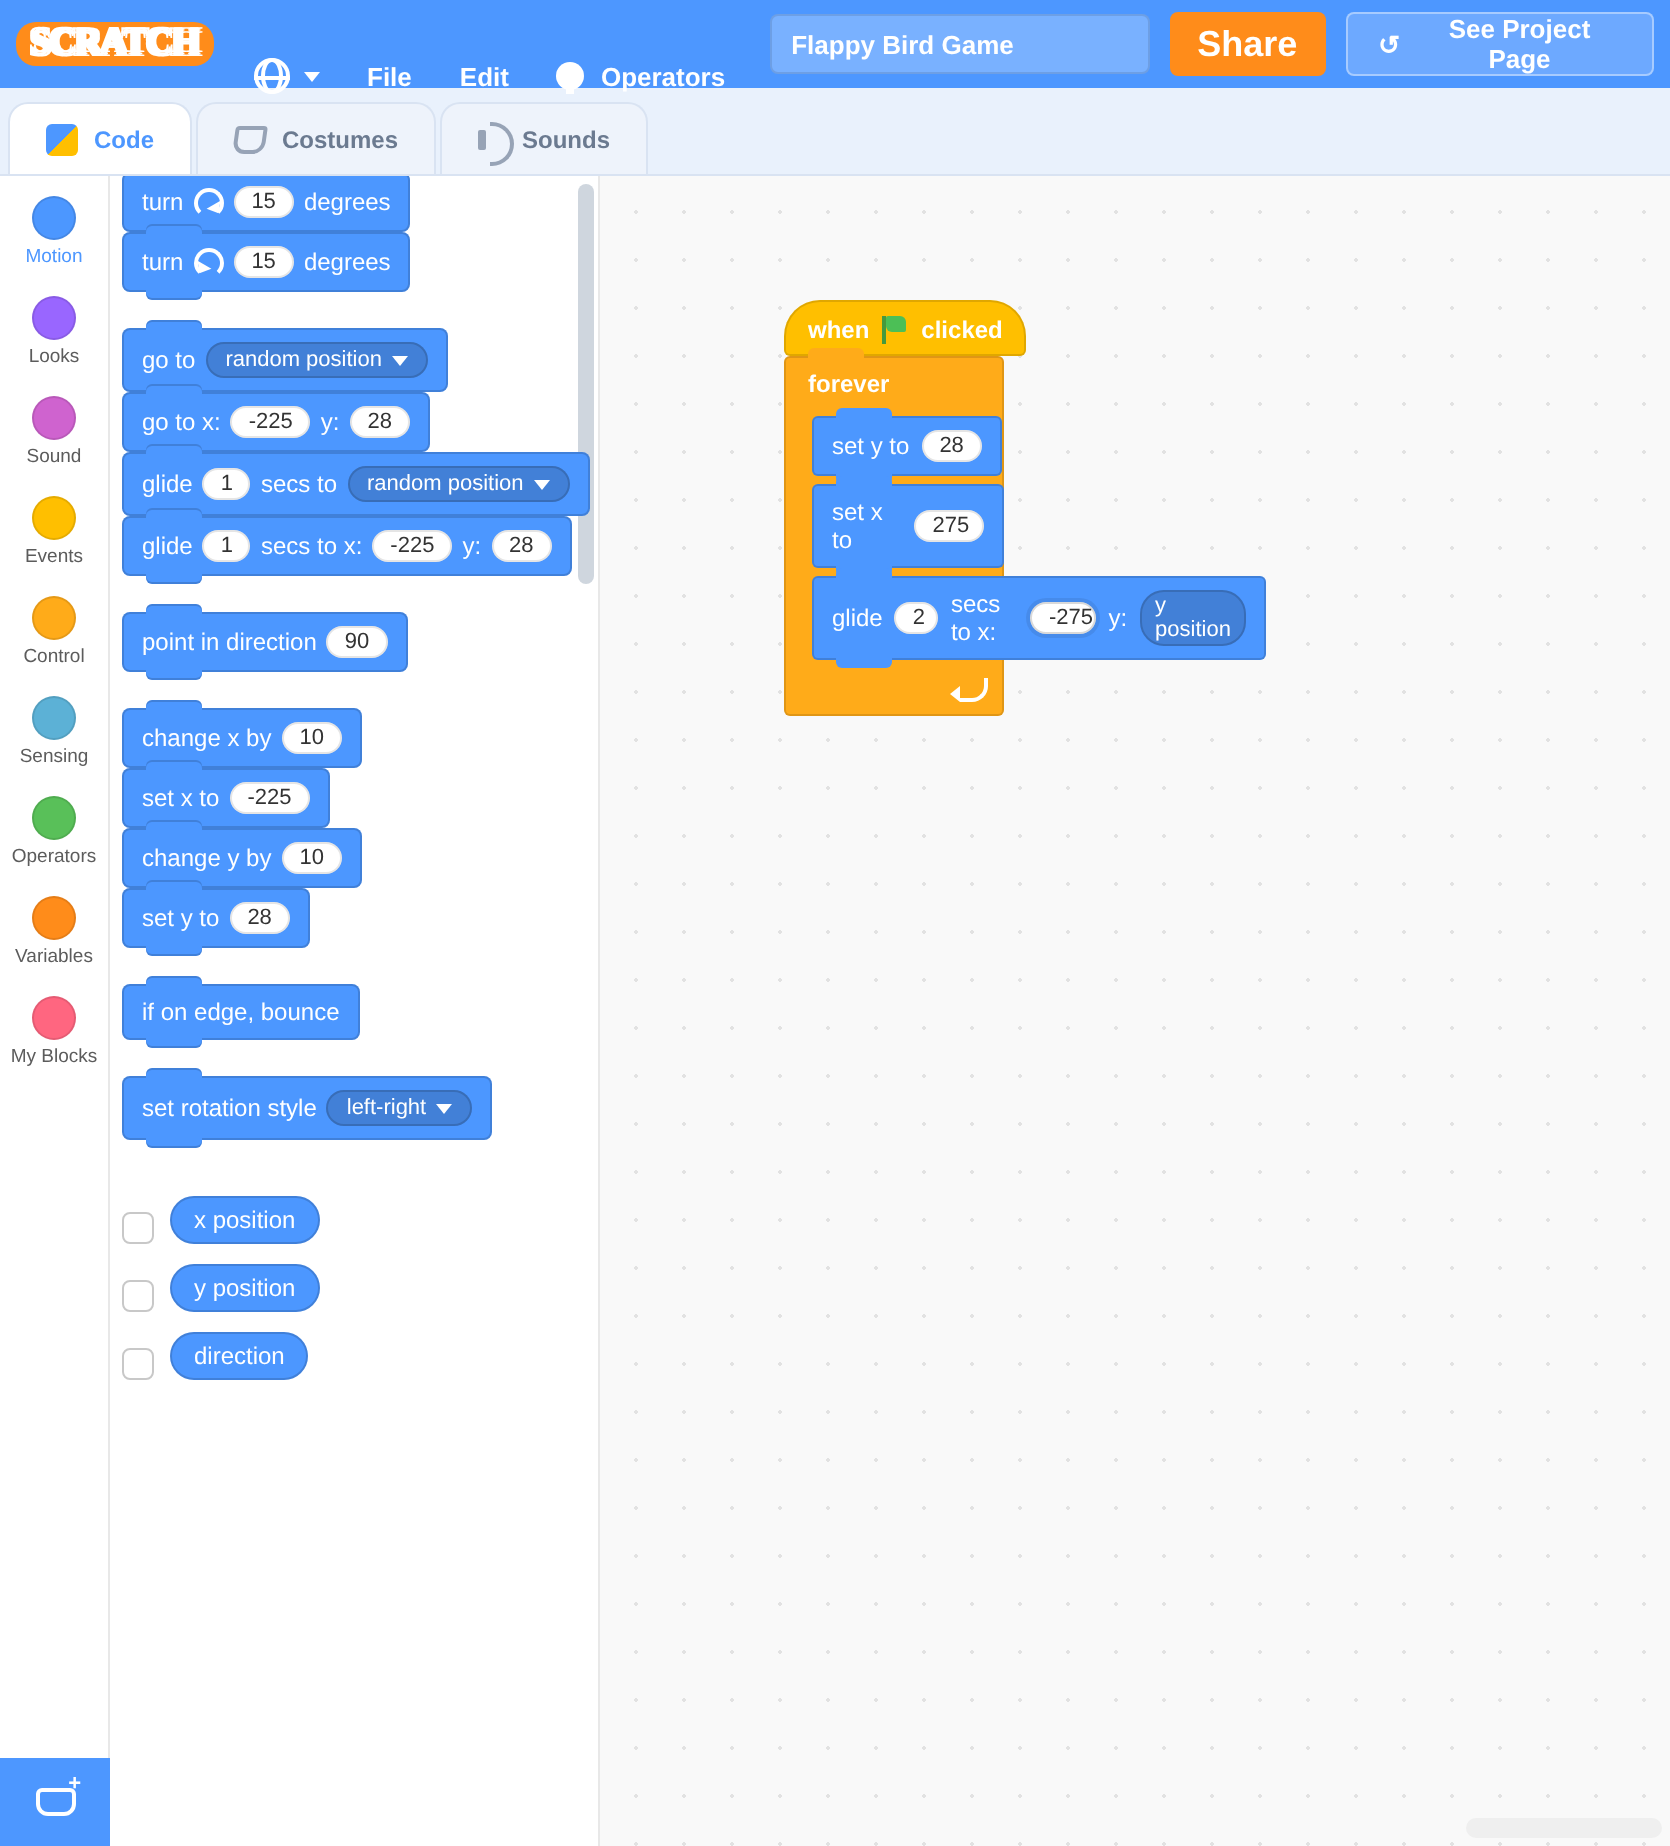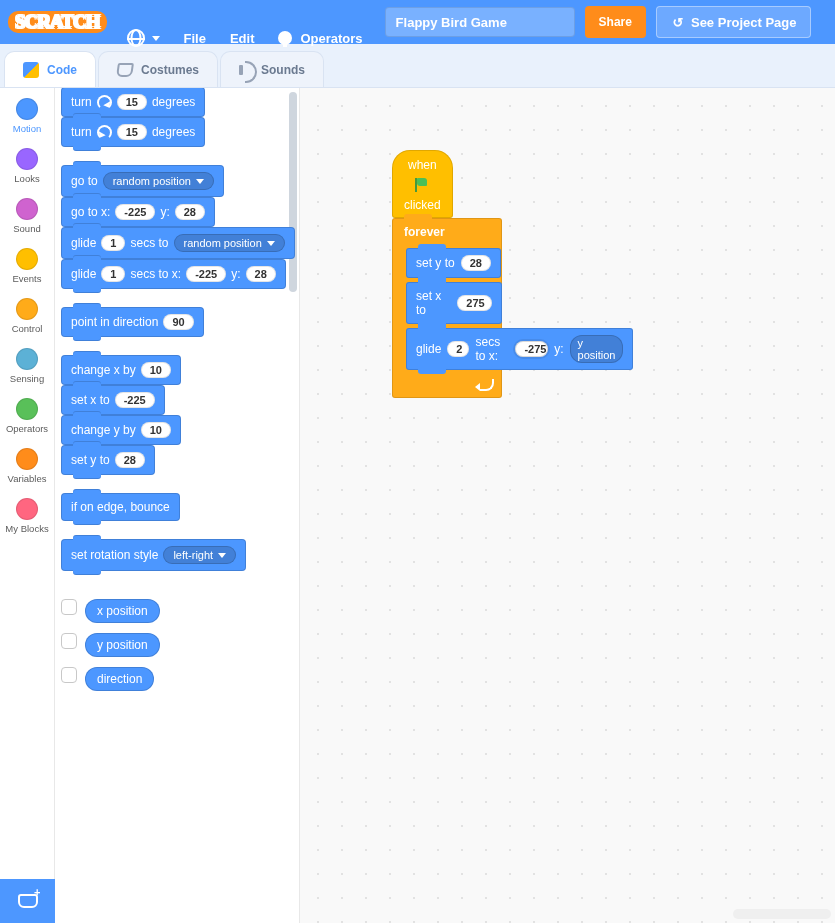--- a/index.html
+++ b/index.html
@@ -9,21 +9,21 @@
   .menubar { height: 44px; background: #4d97ff; display: flex; align-items: center; padding: 0 8px; color: #fff; font-size: 13px; }
   .logo { font-family: "Comic Sans MS", cursive; font-weight: 900; font-size: 19px; color: #fff; background: #ff8c1a; padding: 0 7px; border-radius: 10px; margin-right: 8px; letter-spacing: -1px; text-shadow: -1px -1px 0 #fff, 1px -1px 0 #fff, -1px 1px 0 #fff, 1px 1px 0 #fff;}
   .menu-item { padding: 0 12px; height: 44px; display: flex; align-items: center; cursor: pointer; font-weight: 700; gap:4px;margin-top:32px; }
   .globe-icon { width:18px; height:18px; border:2px solid #fff; border-radius:50%; position:relative; display:inline-block; }
   .globe-icon::before { content:""; position:absolute; left:50%; top:-2px; bottom:-2px; width:7px; border:2px solid #fff; border-radius:50%; transform:translateX(-50%);}
   .globe-icon::after { content:""; position:absolute; left:-2px; right:-2px; top:50%; height:0; border-top:2px solid #fff;}
   .caret-down { display:inline-block; width:0; height:0; border-left:4px solid transparent; border-right:4px solid transparent; border-top:5px solid #fff; margin-left:3px;}
   .bulb { width:14px; height:14px; background:#fff; border-radius:50%; position:relative; display:inline-block; margin-right:4px;}
   .bulb::after{content:""; position:absolute; left:5px; top:13px; width:4px; height:3px; background:#fff;}
   .project-title { margin-left:10px; width:190px; height:30px; background: rgba(255,255,255,0.25); border:1px solid rgba(0,0,0,0.1); border-radius:4px; color:#fff; padding:0 10px; font-size:13px; font-weight:600; outline:none;}
-  .btn-share { margin-left:10px; height:32px; padding:0 14px; background:#ff8c1a; color:#fff; border:none; border-radius:4px; font-weight:700; font-size:12px; cursor:pointer;}
+  .btn-share { margin-left:10px; height:32px; padding:0 14px; background:#ff8c1a; color:#fff; border:none; border-radius:4px; font-weight:700; font-size:18px; cursor:pointer;}
   .btn-see { margin-left:10px; height:32px; padding:0 14px; background:rgba(255,255,255,0.18); color:#fff; border:1px solid rgba(255,255,255,0.4); border-radius:4px; font-weight:700; font-size:13px; cursor:pointer; display:flex; align-items:center; gap:6px;}
   .swap-icon{ width:14px; height:14px; font-weight:900;}
 
   
   .tab-row { height:44px; background:#e9f1fc; display:flex; align-items:flex-end; padding-left:4px; border-bottom:1px solid #d9e3f2;}
   .tab { height:36px; padding:0 18px; display:flex; align-items:center; gap:8px; font-size:12px; font-weight:600; color:#6b7a90; background:#eef3fb; border-radius:10px 10px 0 0; margin-right:2px; cursor:pointer; border:1px solid #d9e3f2; border-bottom:none;}
   .tab.active { background:#fff; color:#4d97ff; }
   .tab-icon { width:16px; height:16px; display:inline-block;}
   .tab-code-icon { background: linear-gradient(135deg,#4d97ff 50%, transparent 50%), linear-gradient(-45deg,#ffbf00 50%, transparent 50%); border-radius:3px;}
   .tab-costume-icon { border:2px solid #97a3b6; border-radius:2px 2px 6px 6px; transform:skewX(-8deg); height:14px;}
@@ -40,41 +40,41 @@
   .backpack-footer{ position:absolute; bottom:0; left:0; width:55px; height:44px; background:#4d97ff; display:flex; align-items:center; justify-content:center;}
   .bp-icon{ width:20px; height:14px; border:2px solid #fff; border-radius:3px 3px 6px 6px; position:relative;}
   .bp-icon::after{content:"+"; position:absolute; right:-5px; top:-10px; color:#fff; font-weight:900; font-size:11px;}
 
   
   .palette { width:245px; background:#fff; border-right:1px solid #e8e8e8; overflow-y:auto; padding:4px 4px 20px 6px; position:relative;}
   .palette-scroll-shadow{ position:absolute; right:2px; top:4px; width:8px; height:200px; background:#cfd6de; border-radius:4px;}
   .block { background:#4c97ff; color:#fff; font-size:12px; font-weight:500; border-radius:4px; padding:7px 10px; margin:0 0; display:inline-flex; align-items:center; gap:5px; position:relative; cursor:grab; box-shadow: inset 0 0 0 1px rgba(0,0,0,0.15);}
   .block::before{ content:""; position:absolute; left:12px; top:-4px; width:28px; height:6px; background:inherit; border-radius:3px 3px 0 0; box-shadow: inset 0 1px 0 rgba(0,0,0,0.15);}
   .block::after{ content:""; position:absolute; left:12px; bottom:-4px; width:28px; height:6px; background:inherit; border-radius:0 0 3px 3px; box-shadow: inset 0 -1px 0 rgba(0,0,0,0.15);}
-  .num-slot { background:#fff; color:#333; border-radius:12px; padding:2px 9px; font-size:11px; font-weight:700; min-width:16px; text-align:center; box-shadow: inset 0 0 0 1px rgba(0,0,0,0.1);}
+  .num-slot { background:#fff; color:#333; border-radius:12px; padding:2px 9px; font-size:11px; font-weight:400; min-width:16px; text-align:center; box-shadow: inset 0 0 0 1px rgba(0,0,0,0.1);}
   .slot-shadowed { background:#fff; box-shadow: inset 0 0 0 1px rgba(0,0,0,0.15), 0 0 0 2px rgba(0,0,0,0.08);}
   .dd-slot { background:#4280d7; color:#fff; border-radius:14px; padding:3px 10px; font-size:11px; display:inline-flex; align-items:center; gap:5px; box-shadow: inset 0 0 0 1px rgba(0,0,0,0.15);}
   .dd-caret{ display:inline-block; width:0; height:0; border-left:4px solid transparent; border-right:4px solid transparent; border-top:5px solid #fff;}
   .block-gap { height:18px;}
   .turn-cw, .turn-ccw { width:15px; height:15px; border:2px solid #fff; border-radius:50%; border-bottom-color:transparent; position:relative; display:inline-block;}
   .turn-cw::after{content:""; position:absolute; right:-2px; bottom:0; width:0;height:0; border-left:4px solid transparent; border-right:4px solid transparent; border-top:5px solid #fff; transform:rotate(-30deg);}
   .turn-ccw{ transform: scaleX(-1);}
   .turn-ccw::after{content:""; position:absolute; right:-2px; bottom:0; width:0;height:0; border-left:4px solid transparent; border-right:4px solid transparent; border-top:5px solid #fff; transform:rotate(-30deg);}
 
-  .reporter-row{ display:flex; align-items:flex-start; gap:8px; margin:10px 0;}
+  .reporter-row{ display:flex; align-items:flex-end; gap:8px; margin:10px 0;}
   .checkbox{ width:16px; height:16px; border:1px solid #c8c8c8; border-radius:4px; background:#fff;}
   .reporter{ background:#4c97ff; color:#fff; font-size:12px; padding:5px 12px; border-radius:14px; box-shadow: inset 0 0 0 1px rgba(0,0,0,0.15); cursor:grab; font-weight:500;}
 
   
   .workspace { flex:1; background:#f9f9f9; position:relative; background-image: radial-gradient(#e2e2e2 1px, transparent 1px); background-size: 24px 24px; background-position: 6px 6px;}
   .ws-scroll{ position:absolute; bottom:4px; right:4px; height:10px; width:98px; background:#cfcfcf3d; border-radius:5px;}
 
   
   .script{ position:absolute; left:92px; top:62px; }
-  .hat{ background:#ffbf00; color:#fff; font-size:12px; font-weight:400; padding:8px 12px 6px; border-radius:18px 18px 3px 3px; display:inline-flex; align-items:center; gap:6px; box-shadow: inset 0 0 0 1px rgba(0,0,0,0.12); position:relative;flex-direction:column;}
+  .hat{ background:#ffbf00; color:#fff; font-size:12px; font-weight:700; padding:8px 12px 6px; border-radius:18px 18px 3px 3px; display:inline-flex; align-items:center; gap:6px; box-shadow: inset 0 0 0 1px rgba(0,0,0,0.12); position:relative;}
   .hat::after{ content:""; position:absolute; left:12px; bottom:-4px; width:28px; height:6px; background:#ffbf00; border-radius:0 0 3px 3px;}
   .flag{ width:14px; height:14px; position:relative; display:inline-block;}
   .flag::before{content:""; position:absolute; left:0; top:0; width:2px; height:14px; background:#45993d;}
   .flag::after{content:""; position:absolute; left:2px; top:0; width:10px; height:8px; background:#4cbf56; border-radius:1px 3px 1px 3px;}
   .cblock{ background:#ffab19; box-shadow: inset 0 0 0 1px rgba(0,0,0,0.12); border-radius:3px; position:relative;}
   .c-top{ padding:7px 12px; color:#fff; font-size:12px; font-weight:600; position:relative;}
   .c-top::before{content:""; position:absolute; left:12px; top:-4px; width:28px; height:6px; background:#ffab19; border-radius:3px 3px 0 0;}
   .c-body{ margin-left:14px; background:transparent; padding:2px 0;}
   .c-foot{ height:22px; position:relative;}
   .c-foot .loop-arrow { position:absolute; right:8px; top:3px; width:14px; height:12px; border:2px solid #fff; border-top:none; border-left:none; border-radius:0 0 8px 0;}

